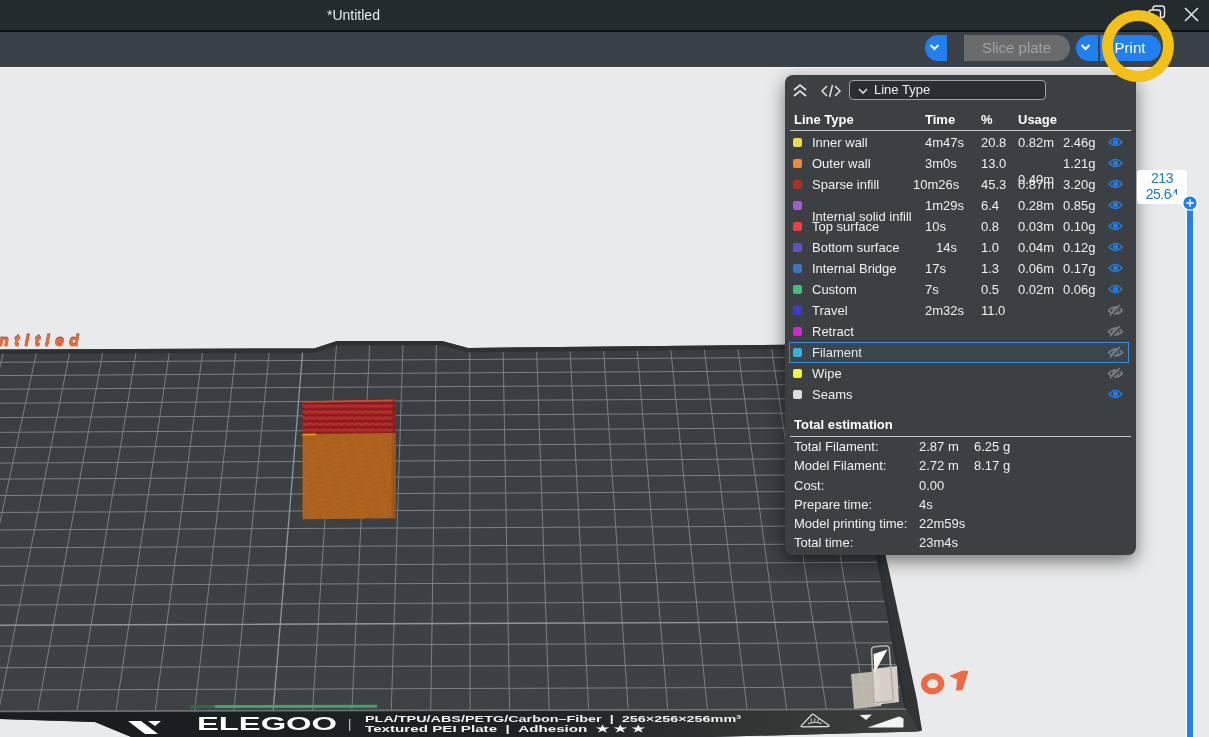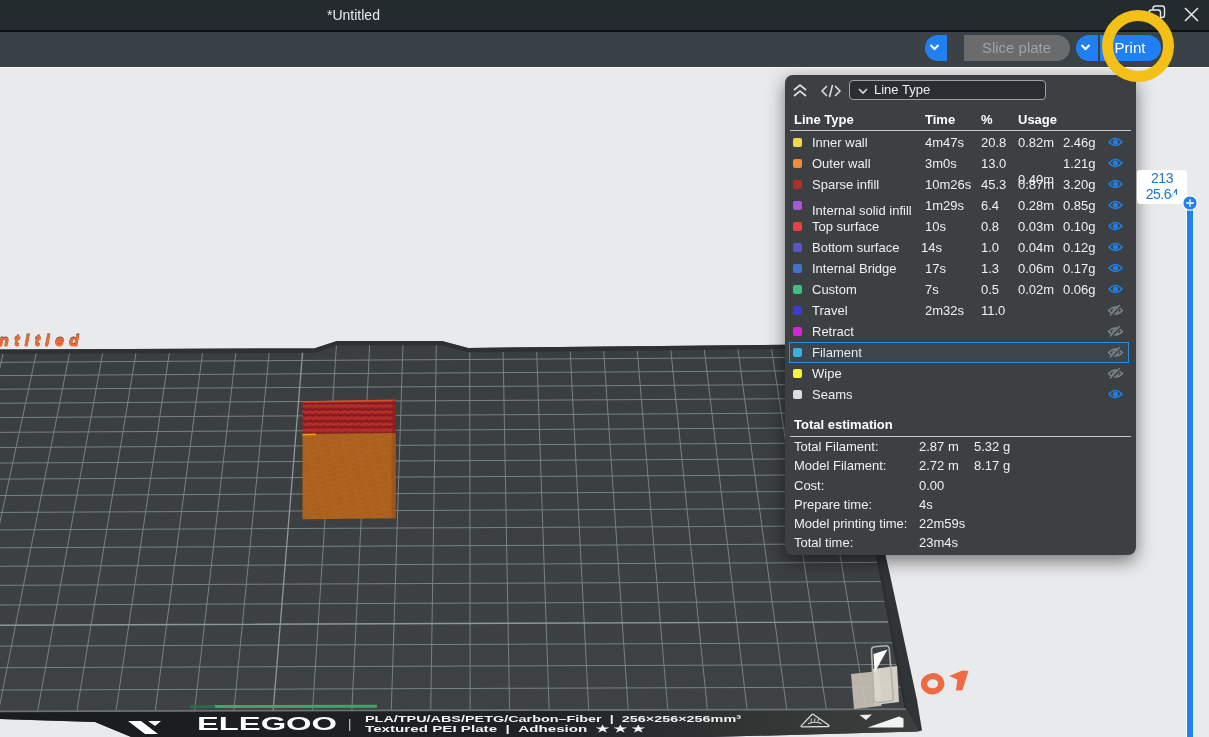--- a/index.html
+++ b/index.html
@@ -159,51 +159,51 @@
  <div class="cell" style="left:140px;top:81px">3m0s</div>
  <div class="cell" style="left:196px;top:81px">13.0</div>
  <div class="cell" style="left:233px;top:97px">0.40m</div>
  <div class="cell" style="left:278px;top:81px">1.21g</div>
  <svg width="15" height="12" style="position:absolute;left:323px;top:82px" viewBox="0 0 15 12">
         <path d="M1 6 Q7.5 -1.2 14 6 Q7.5 13.2 1 6 Z" fill="none" stroke="#1c80e8" stroke-width="1.4"></path>
         <circle cx="7.5" cy="6" r="2.6" fill="#1c80e8"></circle>
       </svg>
  <div class="sw" style="top:105px;background:#ad3127"></div>
  <div class="cell" style="left:27px;top:102px">Sparse infill</div>
- <div class="cell" style="left:140px;top:102px">10m26s</div>
+ <div class="cell" style="left:128px;top:102px">10m26s</div>
  <div class="cell" style="left:196px;top:102px">45.3</div>
  <div class="cell" style="left:233px;top:102px">0.87m</div>
  <div class="cell" style="left:278px;top:102px">3.20g</div>
  <svg width="15" height="12" style="position:absolute;left:323px;top:103px" viewBox="0 0 15 12">
         <path d="M1 6 Q7.5 -1.2 14 6 Q7.5 13.2 1 6 Z" fill="none" stroke="#1c80e8" stroke-width="1.4"></path>
         <circle cx="7.5" cy="6" r="2.6" fill="#1c80e8"></circle>
       </svg>
  <div class="sw" style="top:126px;background:#a658d8"></div>
- <div class="cell" style="left:27px;top:128px">Internal solid infill</div>
+ <div class="cell" style="left:27px;top:134px">Internal solid infill</div>
  <div class="cell" style="left:140px;top:123px">1m29s</div>
  <div class="cell" style="left:196px;top:123px">6.4</div>
  <div class="cell" style="left:233px;top:123px">0.28m</div>
  <div class="cell" style="left:278px;top:123px">0.85g</div>
  <svg width="15" height="12" style="position:absolute;left:323px;top:124px" viewBox="0 0 15 12">
         <path d="M1 6 Q7.5 -1.2 14 6 Q7.5 13.2 1 6 Z" fill="none" stroke="#1c80e8" stroke-width="1.4"></path>
         <circle cx="7.5" cy="6" r="2.6" fill="#1c80e8"></circle>
       </svg>
  <div class="sw" style="top:147px;background:#ed3e44"></div>
  <div class="cell" style="left:27px;top:144px">Top surface</div>
  <div class="cell" style="left:140px;top:144px">10s</div>
  <div class="cell" style="left:196px;top:144px">0.8</div>
  <div class="cell" style="left:233px;top:144px">0.03m</div>
  <div class="cell" style="left:278px;top:144px">0.10g</div>
  <svg width="15" height="12" style="position:absolute;left:323px;top:145px" viewBox="0 0 15 12">
         <path d="M1 6 Q7.5 -1.2 14 6 Q7.5 13.2 1 6 Z" fill="none" stroke="#1c80e8" stroke-width="1.4"></path>
         <circle cx="7.5" cy="6" r="2.6" fill="#1c80e8"></circle>
       </svg>
  <div class="sw" style="top:168px;background:#5b54c7"></div>
  <div class="cell" style="left:27px;top:165px">Bottom surface</div>
- <div class="cell" style="left:136px;top:165px">14s</div>
+ <div class="cell" style="left:151px;top:165px">14s</div>
  <div class="cell" style="left:196px;top:165px">1.0</div>
  <div class="cell" style="left:233px;top:165px">0.04m</div>
  <div class="cell" style="left:278px;top:165px">0.12g</div>
  <svg width="15" height="12" style="position:absolute;left:323px;top:166px" viewBox="0 0 15 12">
         <path d="M1 6 Q7.5 -1.2 14 6 Q7.5 13.2 1 6 Z" fill="none" stroke="#1c80e8" stroke-width="1.4"></path>
         <circle cx="7.5" cy="6" r="2.6" fill="#1c80e8"></circle>
       </svg>
  <div class="sw" style="top:189px;background:#3f74c9"></div>
  <div class="cell" style="left:27px;top:186px">Internal Bridge</div>
  <div class="cell" style="left:140px;top:186px">17s</div>
@@ -264,21 +264,21 @@
         <path d="M1 6 Q7.5 -1.2 14 6 Q7.5 13.2 1 6 Z" fill="none" stroke="#1c80e8" stroke-width="1.4"></path>
         <circle cx="7.5" cy="6" r="2.6" fill="#1c80e8"></circle>
       </svg>
 </div>
  <div id="selrow"></div>
  <div class="hdr" style="left:9px;top:342px">Total estimation</div>
  <div style="position:absolute;left:5px;top:360.5px;width:341px;height:1px;background:#c6c9cb"></div>
  <div id="trows">
  <div class="cell" style="left:9px;top:364px">Total Filament:</div>
  <div class="cell" style="left:134px;top:364px">2.87 m</div>
- <div class="cell" style="left:189px;top:364px">5.32 g</div>
+ <div class="cell" style="left:189px;top:364px">6.25 g</div>
  <div class="cell" style="left:9px;top:383px">Model Filament:</div>
  <div class="cell" style="left:134px;top:383px">2.72 m</div>
  <div class="cell" style="left:189px;top:383px">8.17 g</div>
  <div class="cell" style="left:9px;top:403px">Cost:</div>
  <div class="cell" style="left:134px;top:403px">0.00</div>
  <div class="cell" style="left:9px;top:422px">Prepare time:</div>
  <div class="cell" style="left:134px;top:422px">4s</div>
  <div class="cell" style="left:9px;top:441px">Model printing time:</div>
  <div class="cell" style="left:134px;top:441px">22m59s</div>
  <div class="cell" style="left:9px;top:460px">Total time:</div>

